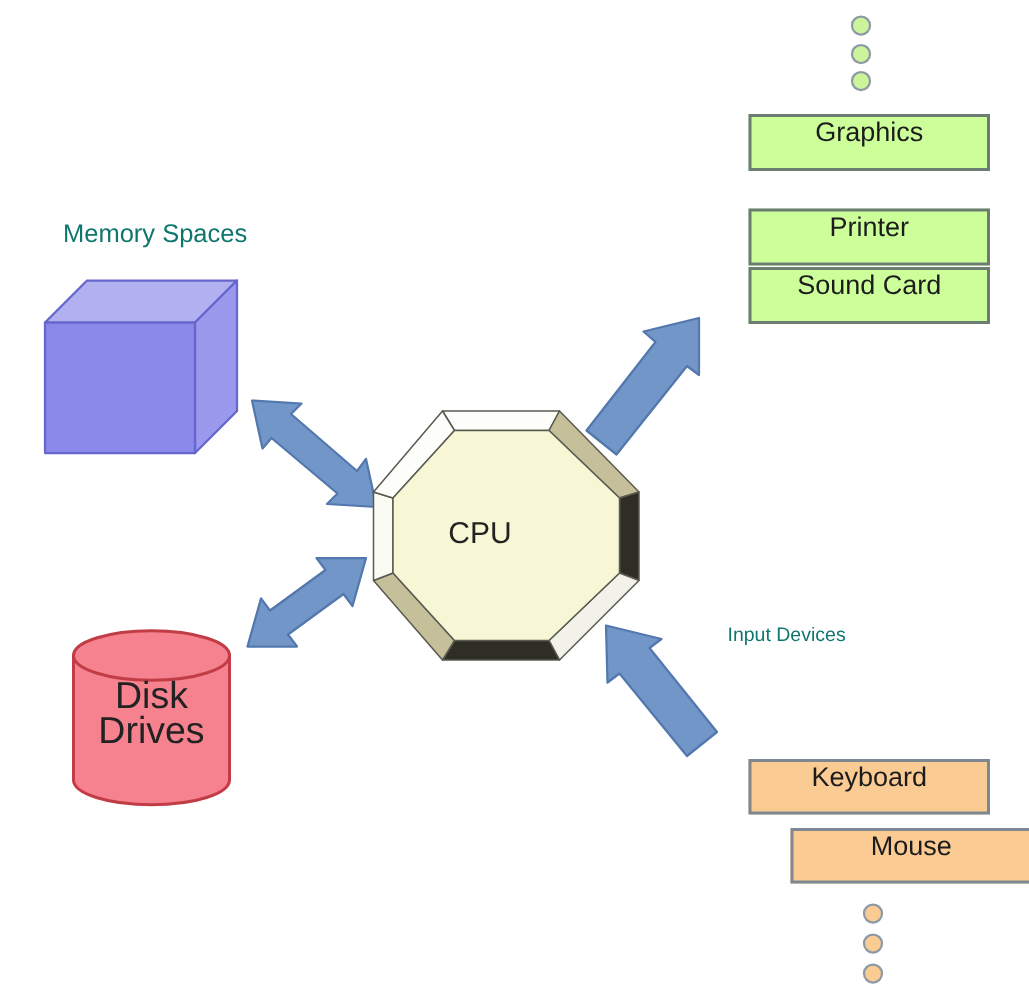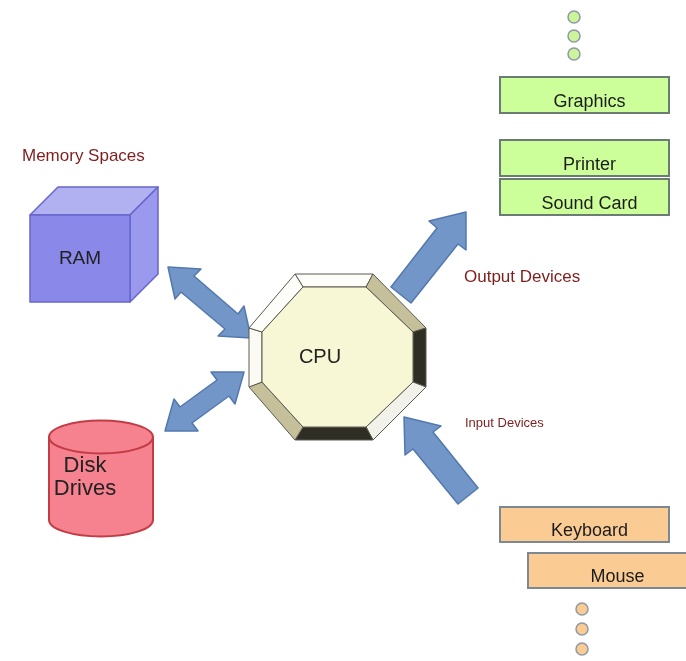--- a/index.html
+++ b/index.html
@@ -5,32 +5,32 @@
   html,body{margin:0;padding:0;background:#ffffff;}
   .stage{
     position:relative;
     width:686px;height:661px;
     background:#ffffff;
     font-family:"Liberation Sans", sans-serif;
     color:#1c1c1c;
     overflow:hidden;
   }
   .stage svg{position:absolute;left:0;top:0;}
-  .lbl{position:absolute;white-space:nowrap;color:#7f1d1d;}
+  .lbl{position:absolute;white-space:nowrap;color:#0f766e;margin-left:20px;}
   .lbl-memory{left:22px;top:146px;font-size:17px;}
   .lbl-output{left:464px;top:267px;font-size:17px;}
   .lbl-input{left:465px;top:415px;font-size:13px;}
   .node-label{position:absolute;text-align:center;color:#222222;}
   .ram-label{left:30px;top:247px;width:100px;font-size:19px;}
   .cpu-label{left:270px;top:345px;width:100px;font-size:20px;}
-  .disk-label{left:45px;top:453px;width:80px;font-size:22px;line-height:23px;white-space:normal;}
+  .disk-label{left:61px;top:453px;width:80px;font-size:25px;line-height:23px;white-space:normal;}
   .dev-box{
     position:absolute;left:499px;width:157px;
-    display:flex;align-items:flex-end;justify-content:center;
-    font-size:18px;color:#1c1c1c;padding-left:10px;
+    display:flex;align-items:flex-start;justify-content:center;
+    font-size:18px;color:#1c1c1c;
   }
   .dev-box.green{background:#ccff99;border:2px solid #6b7d72;height:34px;}
   .dev-box.orange{background:#fbcb94;border:2px solid #7d8893;height:33px;}
   .box-graphics{top:76px;}
   .box-printer{top:127px;margin-top:12px;}
   .box-sound{top:178px;}
   .box-keyboard{top:506px;}
   .box-mouse{top:552px;margin-left:28px;}
 </style>
 </head>
@@ -78,24 +78,22 @@
     </g>
 
     <g fill="#fbcb94" stroke="#8d9aa5" stroke-width="1.5">
       <circle cx="582" cy="609" r="6"></circle>
       <circle cx="582" cy="629" r="6"></circle>
       <circle cx="582" cy="649" r="6"></circle>
     </g>
   </svg>
 
   <div class="lbl lbl-memory">Memory Spaces</div>
-  <div class="lbl lbl-output">Output Devices</div>
   <div class="lbl lbl-input">Input Devices</div>
 
-  <div class="node-label ram-label">RAM</div>
   <div class="node-label cpu-label">CPU</div>
   <div class="node-label disk-label">Disk Drives</div>
 
   <div class="dev-box green box-graphics">
     <span>Graphics</span>
   </div>
   <div class="dev-box green box-printer">
     <span>Printer</span>
   </div>
   <div class="dev-box orange box-keyboard">

